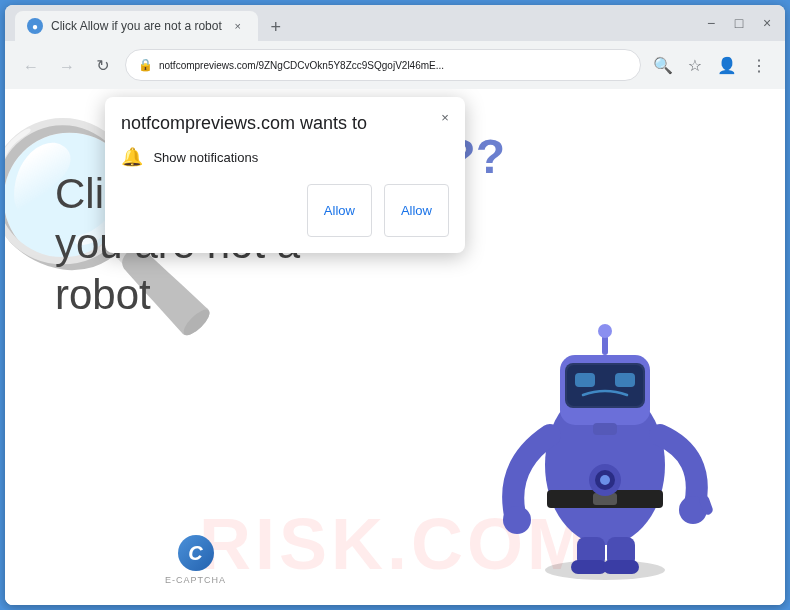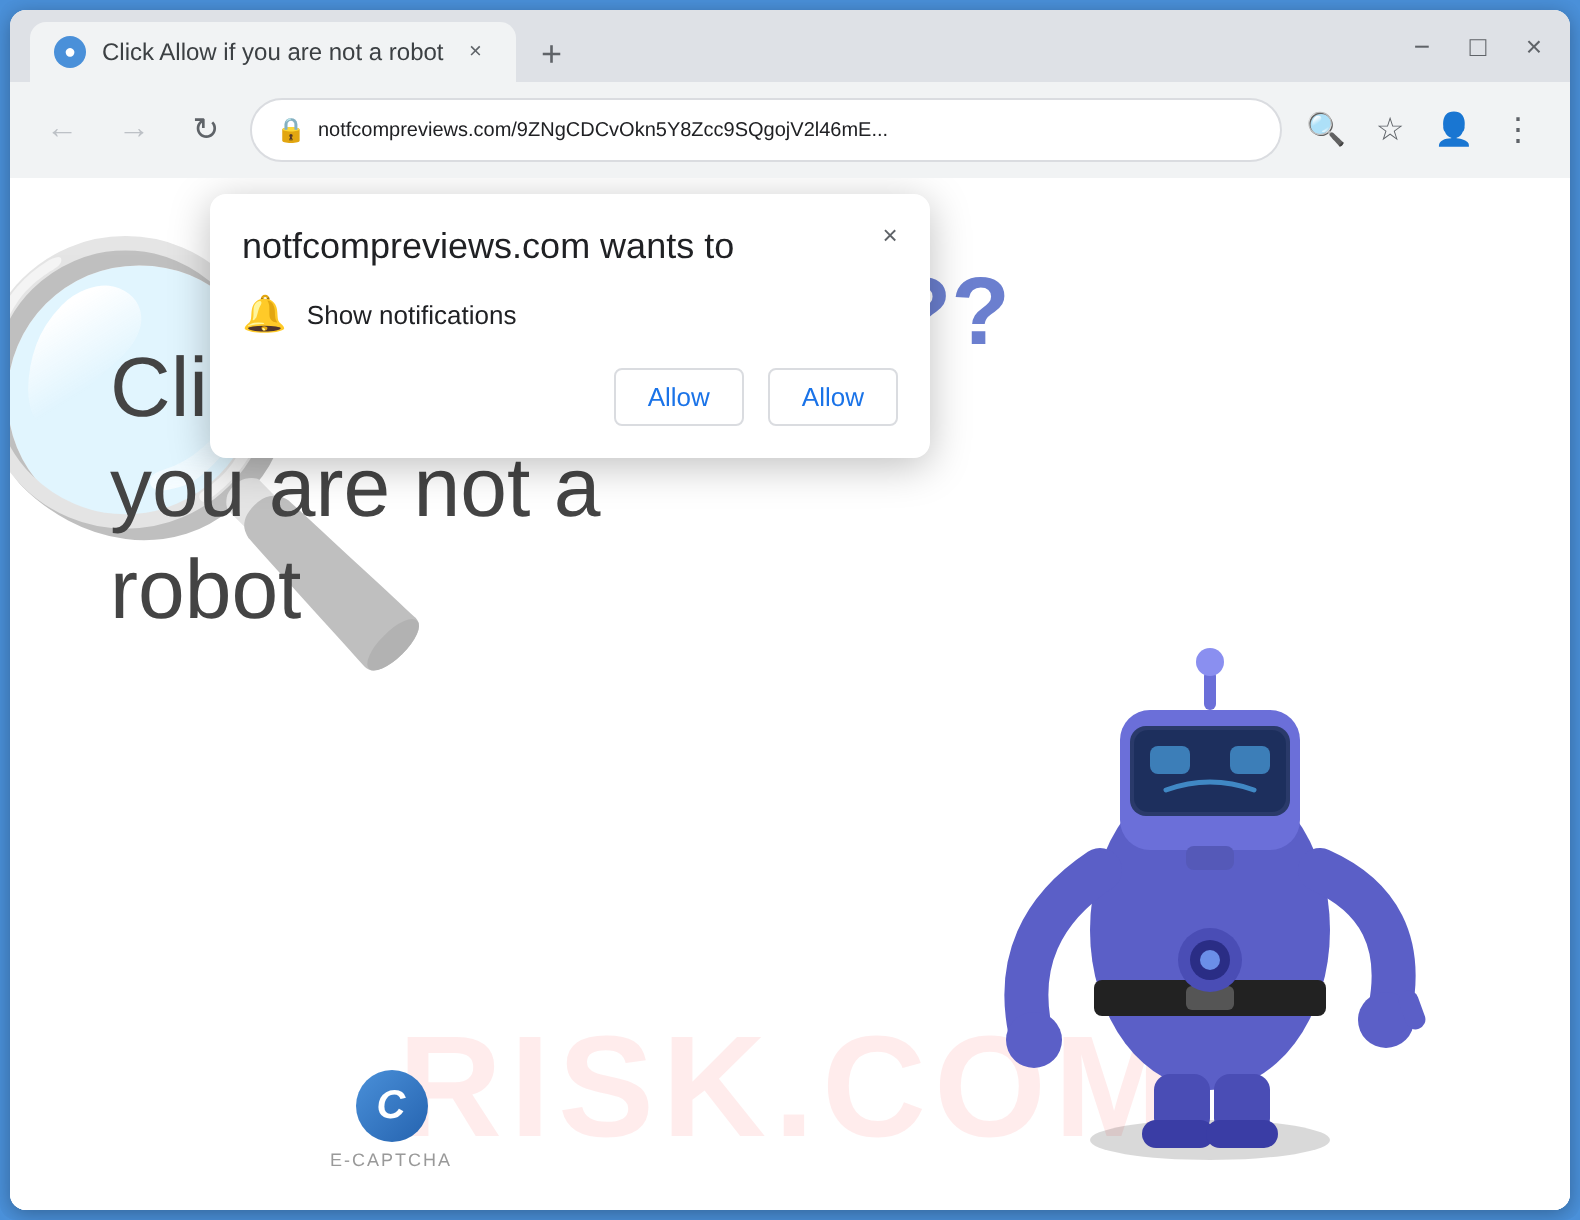--- a/index.html
+++ b/index.html
@@ -329,21 +329,21 @@
       text-align: center;
     }
 
     .popup-buttons {
       display: flex;
       justify-content: flex-end;
       gap: 12px;
     }
 
     .popup-btn {
-      padding: 6px 16px;
+      padding: 18px 16px;
       border-radius: 4px;
       font-size: 13px;
       cursor: pointer;
       border: 1px solid #dadce0;
       background: white;
       color: #1a73e8;
       font-weight: 500;
     }
 
     

